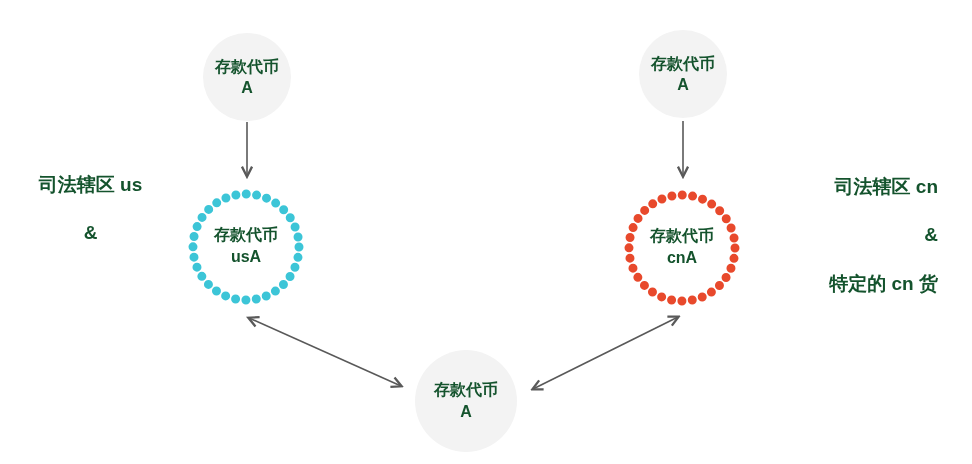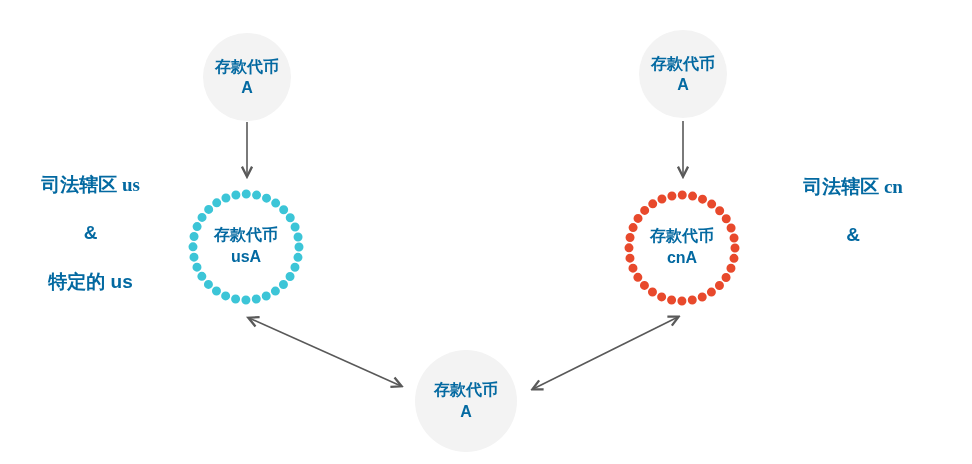--- a/index.html
+++ b/index.html
@@ -56,32 +56,32 @@
     font-size: 16px;
     line-height: 22px;
   }
   .sidetext {
     position: absolute;
     text-align: center;
     font-weight: 700;
     font-size: 19px;
     line-height: 22px;
   }
-  .sidetext .l1 { display: block; font-family: Liberation Serif, serif; }
+  .sidetext .l1 { display: block; }
   .sidetext .amp {
     display: block;
     margin-top: 26px;
     margin-bottom: 27px;
   }
   .sidetext .para span { display: block; }
 </style>
 </head>
 <body>
 
-<div class="canvas" style="color: #0369a1;">
+<div class="canvas" style="color: #14532d;">
 
   <svg class="connectors" viewBox="0 0 972 464" xmlns="http://www.w3.org/2000/svg">
     <defs>
       <marker id="arrow" viewBox="0 0 10 10" refX="8" refY="5" markerWidth="9" markerHeight="9" orient="auto-start-reverse">
         <path d="M1.5,1.5 L8.5,5 L1.5,8.5" fill="none" stroke-width="1.6" stroke="#595959"></path>
       </marker>
     </defs>
 
     <line x1="247" y1="122" x2="247" y2="176" stroke-width="1.6" marker-end="url(#arrow)" stroke="#595959"></line>
     <line x1="683" y1="121" x2="683" y2="176" stroke-width="1.6" marker-end="url(#arrow)" stroke="#595959"></line>
@@ -114,24 +114,24 @@
 
   <div class="node solid bottom" style="left: 415px; top: 350px; background: rgb(243, 243, 243);">
     <div>存款代币</div>
     <div>A</div>
   </div>
 
   <div class="sidetext" style="left:8px; top:174px; width:165px;">
     <span class="l1">司法辖区 us</span>
     <span class="amp">&amp;</span>
     <span class="para">
-      <span>特定的 us</span>
     </span>
   </div>
 
-  <div class="sidetext" style="left:768px; top:176px; width:170px;">
+  <div class="sidetext" style="left:768px; top:176px; width:170px;text-align:right;">
     <span class="l1">司法辖区 cn</span>
     <span class="amp">&amp;</span>
     <span class="para">
+      <span>特定的 cn 货</span>
     </span>
   </div>
 
 </div>
 
 </body></html>

